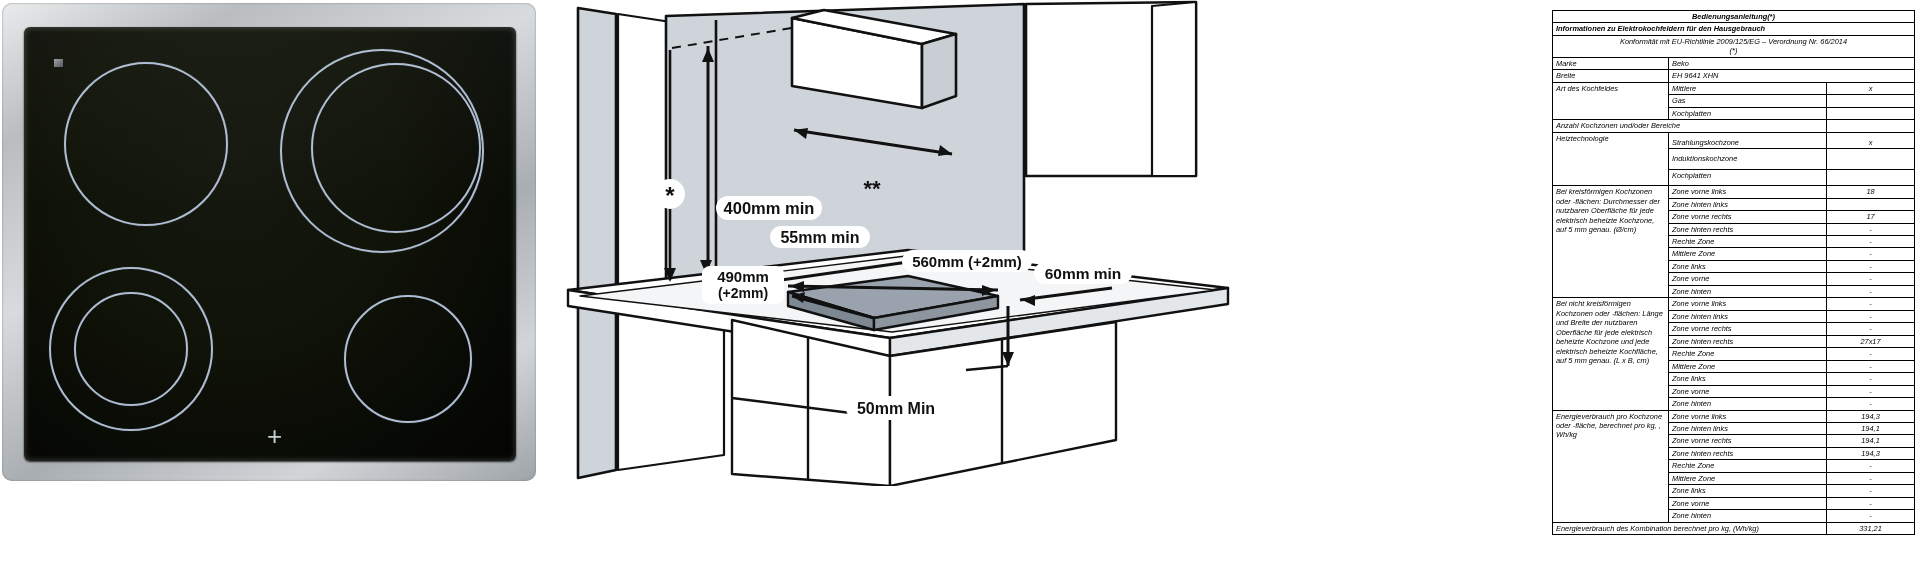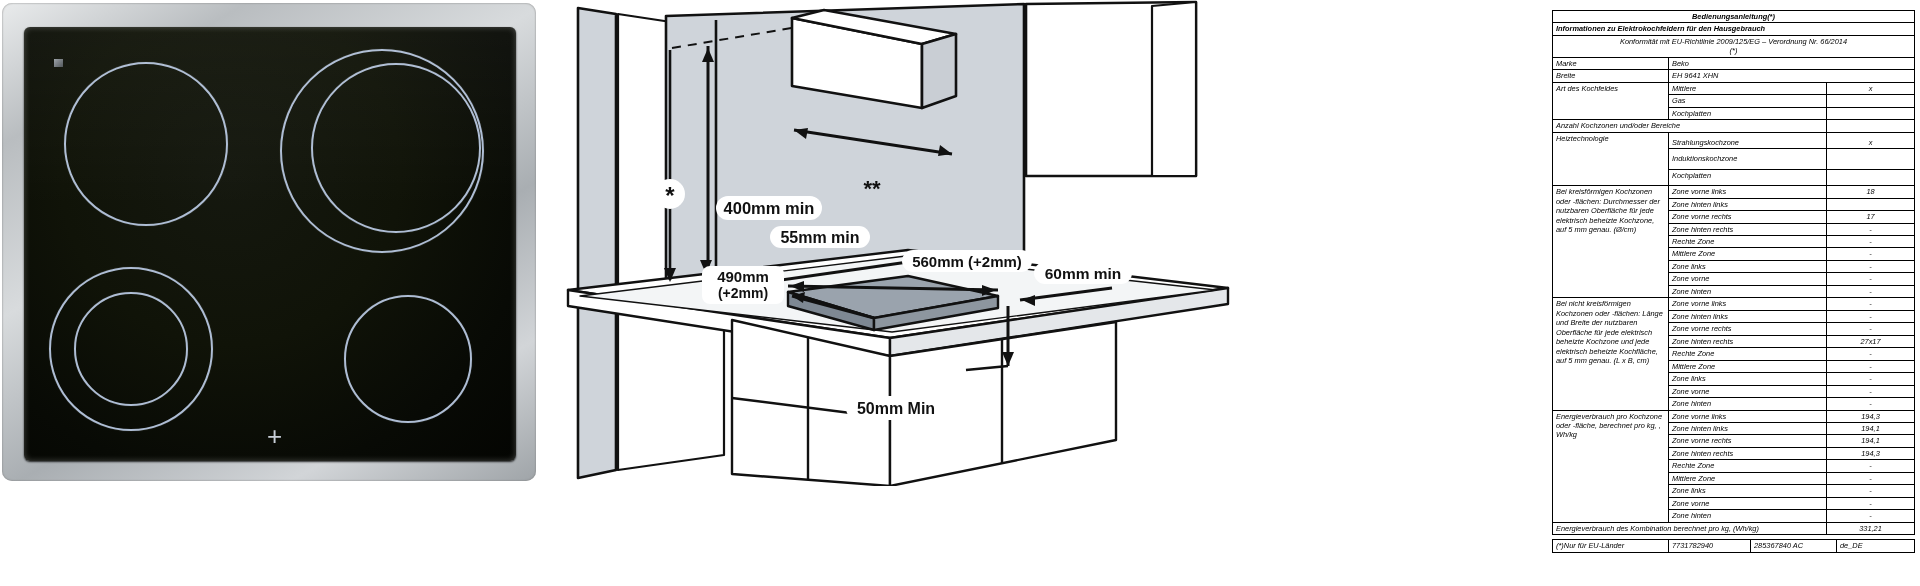--- a/index.html
+++ b/index.html
@@ -361,31 +361,15 @@
           <td class="val">-</td>
         </tr>
 
         <tr>
           <td colspan="2">Energieverbrauch des Kombination berechnet pro kg, (Wh/kg)</td>
           <td class="val">331,21</td>
         </tr>
       </tbody>
     </table>
 
-    <table class="spec" style="margin-top:4px;">
-      <colgroup>
-          <col style="width:116px">
-          <col style="width:82px">
-          <col style="width:86px">
-          <col style="width:78px">
-        </colgroup>
-      <tbody>
-          <tr class="footer-row">
-        <td class="nob">(*)Nur für EU-Länder</td>
-        <td class="nob fcode ctr">7731782940</td>
-        <td class="nob fcode ctr">285367840 AC</td>
-        <td class="nob fcode ctr">de_DE</td>
-      </tr>
-    </tbody>
-      </table>
   </div>
 
 </div>
 
 </body></html>

